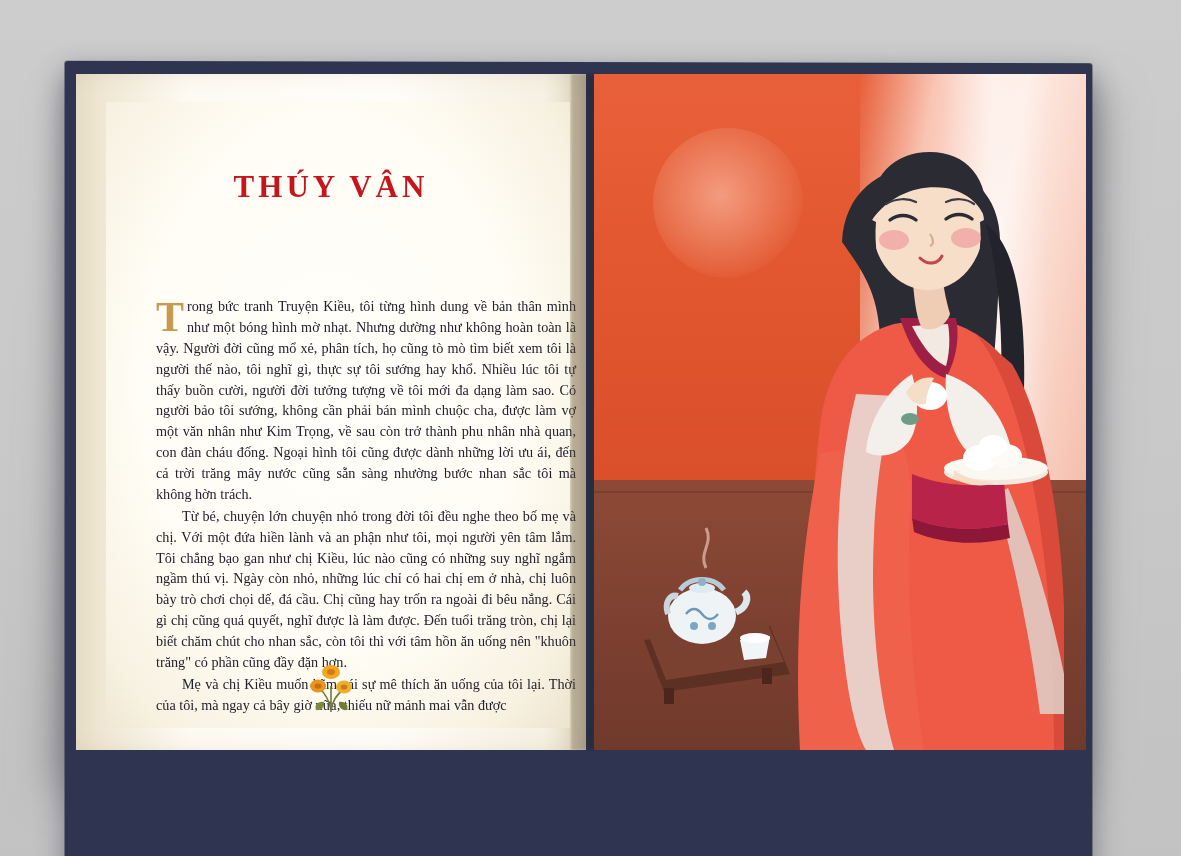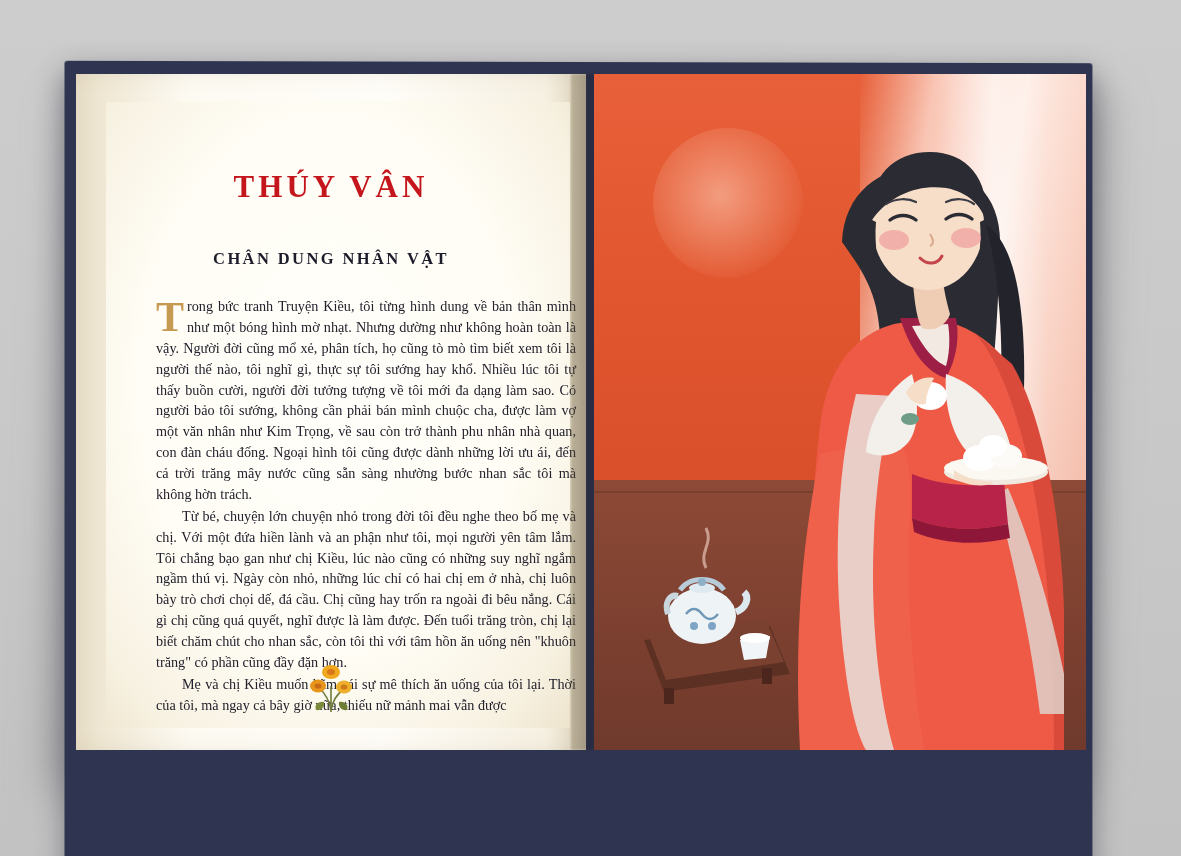--- a/index.html
+++ b/index.html
@@ -200,21 +200,20 @@
 
   <div class="book-shadow"></div>
 
   <div class="book">
     <div class="cover"></div>
 
     <div class="page-left">
       <div class="page-left-inner"></div>
 
       <div class="chapter-title">THÚY VÂN</div>
-      <div class="section-title">CHÂN DUNG NHÂN VẬT</div>
 
       <div class="body-copy">
         <p class="first">
           <span class="dropcap">T</span><span>rong bức tranh <span class="ital">Truyện Kiều</span>, tôi từng hình dung về bản thân mình như một bóng hình mờ nhạt. Nhưng dường như không hoàn toàn là vậy. Người đời cũng mổ xẻ, phân tích, họ cũng tò mò tìm biết xem tôi là người thế nào, tôi nghĩ gì, thực sự tôi sướng hay khổ. Nhiều lúc tôi tự thấy buồn cười, người đời tưởng tượng về tôi mới đa dạng làm sao. Có người bảo tôi sướng, không cần phải bán mình chuộc cha, được làm vợ một văn nhân như Kim Trọng, về sau còn trở thành phu nhân nhà quan, con đàn cháu đống. Ngoại hình tôi cũng được dành những lời ưu ái, đến cả trời trăng mây nước cũng sẵn sàng nhường bước nhan sắc tôi mà không hờn trách.</span>
         </p>
         <p>Từ bé, chuyện lớn chuyện nhỏ trong đời tôi đều nghe theo bố mẹ và chị. Với một đứa hiền lành và an phận như tôi, mọi người yên tâm lắm. Tôi chẳng bạo gan như chị Kiều, lúc nào cũng có những suy nghĩ ngắm ngầm thú vị. Ngày còn nhỏ, những lúc chỉ có hai chị em ở nhà, chị luôn bày trò chơi chọi dế, đá cầu. Chị cũng hay trốn ra ngoài đi bêu nắng. Cái gì chị cũng quá quyết, nghĩ được là làm được. Đến tuổi trăng tròn, chị lại biết chăm chút cho nhan sắc, còn tôi thì với tâm hồn ăn uống nên "khuôn trăng" có phần cũng đầy đặn hơn.</p>
         <p>Mẹ và chị Kiều muốn hãm cái sự mê thích ăn uống của tôi lại. Thời của tôi, mà ngay cả bây giờ nữa, thiếu nữ mảnh mai vẫn được</p>
       </div>
 
       <svg class="ornament" viewBox="0 0 70 58">

